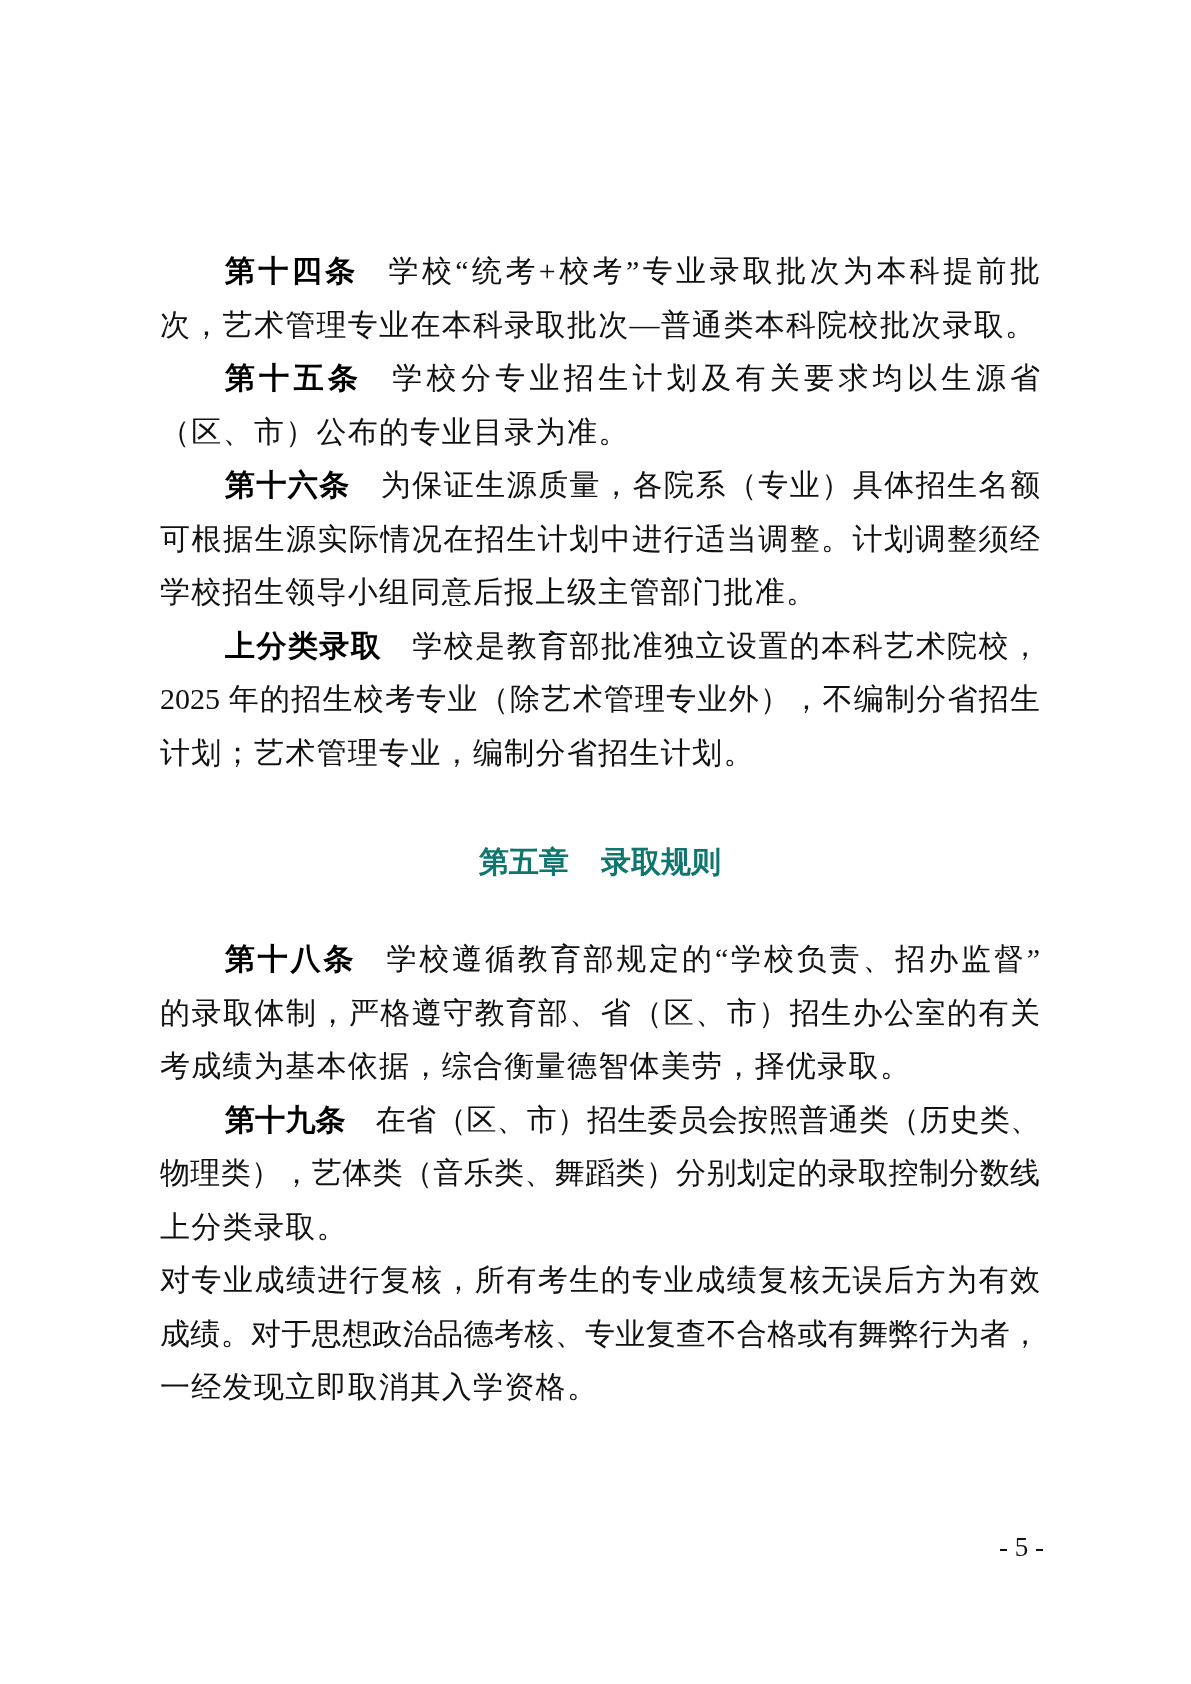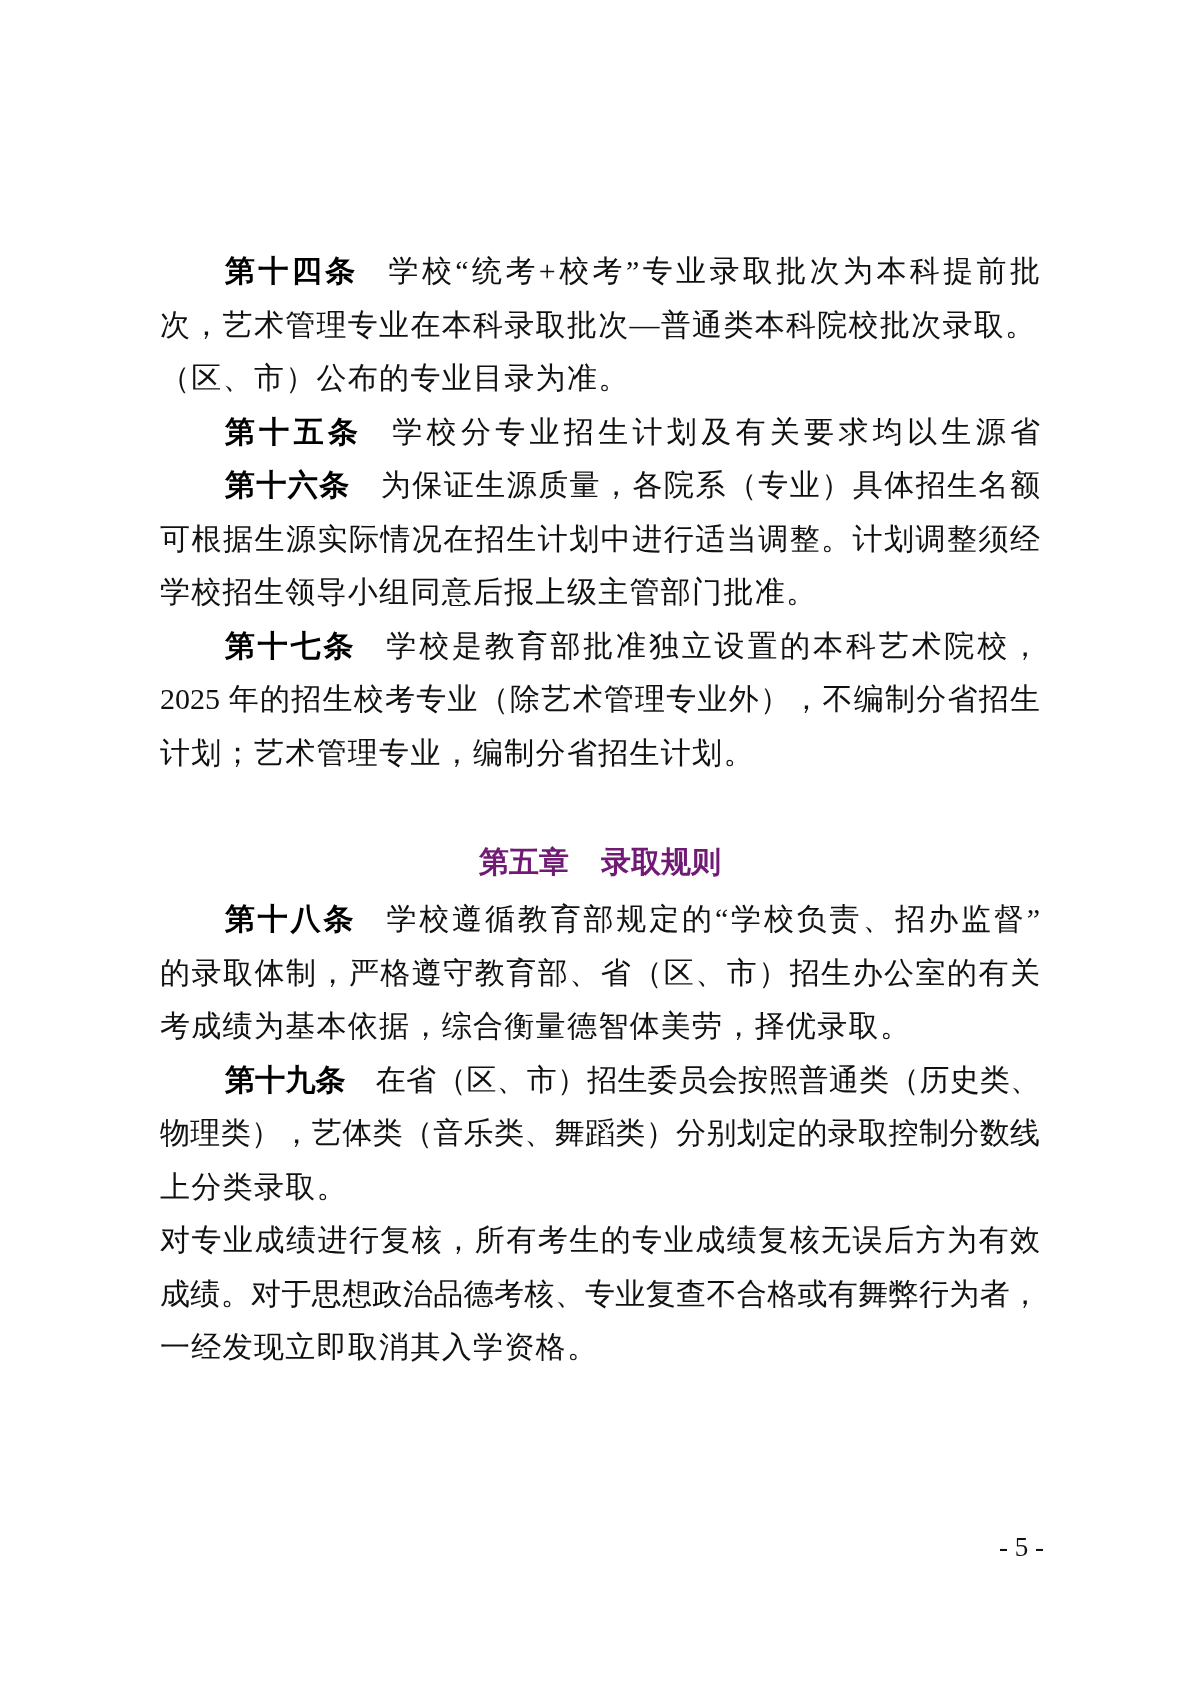--- a/index.html
+++ b/index.html
@@ -48,21 +48,21 @@
       position: absolute;
       left: 160px;
       width: 880px;
       top: 835px;
       height: 53.5px;
       line-height: 53.5px;
       text-align: center;
       font-family: "DejaVu Sans", "Liberation Sans", sans-serif;
       font-weight: bold;
       font-size: 30px;
-      color: #701a75;
+      color: #0f766e;
     }
     .chapter-heading .chapter-title {
       margin-left: 32px;
     }
     .page-number {
       position: absolute;
       left: 940px;
       top: 1530px;
       width: 104px;
       height: 34px;
@@ -77,37 +77,37 @@
 </head>
 <body>
 
 <div class="page">
 
   <div class="block" style="top:244px;">
 
     <div class="line first"><span class="label">第十四条</span><span>学校“统考+校考”专业录取批次为本科提前批</span></div>
     <div class="line last">次，艺术管理专业在本科录取批次—普通类本科院校批次录取。</div>
 
+    <div class="line first"><span class="label">第十五条</span><span>学校分专业招生计划及有关要求均以生源省</span></div>
     <div class="line last">（区、市）公布的专业目录为准。</div>
-    <div class="line first"><span class="label">第十五条</span><span>学校分专业招生计划及有关要求均以生源省</span></div>
 
     <div class="line first"><span class="label">第十六条</span><span>为保证生源质量，各院系（专业）具体招生名额</span></div>
     <div class="line">可根据生源实际情况在招生计划中进行适当调整。计划调整须经</div>
     <div class="line last">学校招生领导小组同意后报上级主管部门批准。</div>
 
-    <div class="line first"><span class="label">第十七条</span><span>学校是教育部批准独立设置的本科艺术院校，</span></div>
+    <div class="line first"><span class="label">上分类录取</span><span>学校是教育部批准独立设置的本科艺术院校，</span></div>
     <div class="line">2025 年的招生校考专业（除艺术管理专业外），不编制分省招生</div>
     <div class="line last">计划；艺术管理专业，编制分省招生计划。</div>
   </div>
 
   <div class="chapter-heading">
     <span class="chapter-number">第五章</span><span class="chapter-title">录取规则</span>
   </div>
 
-  <div class="block" style="top:892px;">
+  <div class="block" style="top:932px;">
 
     <div class="line first"><span class="label">第十八条</span><span>学校遵循教育部规定的“学校负责、招办监督”</span></div>
     <div class="line">的录取体制，严格遵守教育部、省（区、市）招生办公室的有关</div>
     <div class="line last">考成绩为基本依据，综合衡量德智体美劳，择优录取。</div>
 
     <div class="line first"><span class="label">第十九条</span><span>在省（区、市）招生委员会按照普通类（历史类、</span></div>
     <div class="line">物理类），艺体类（音乐类、舞蹈类）分别划定的录取控制分数线</div>
     <div class="line last">上分类录取。</div>
 
     <div class="line">对专业成绩进行复核，所有考生的专业成绩复核无误后方为有效</div>

